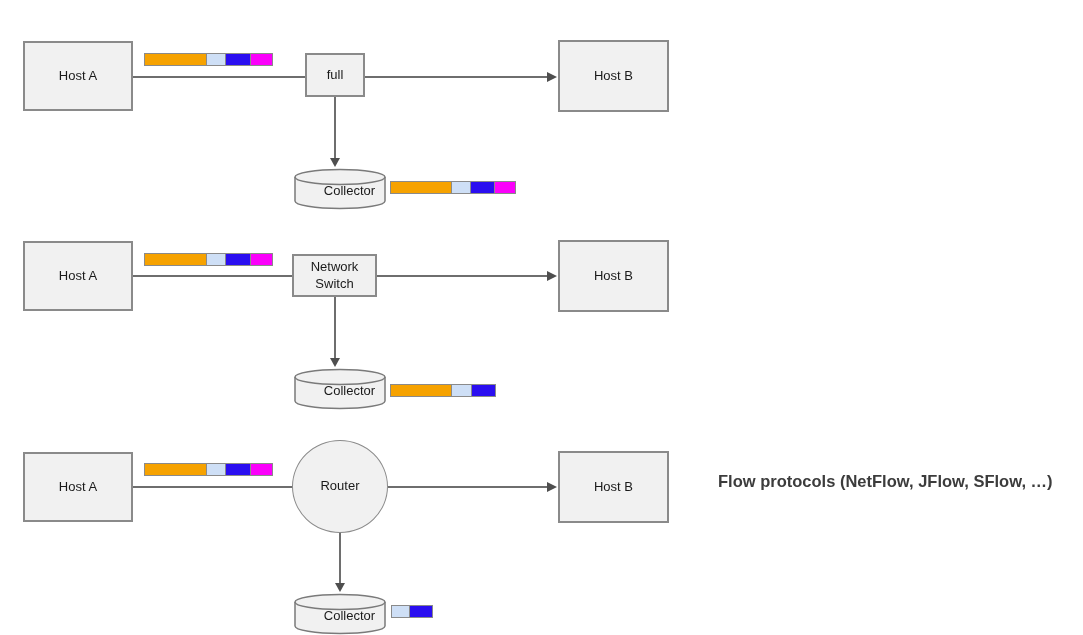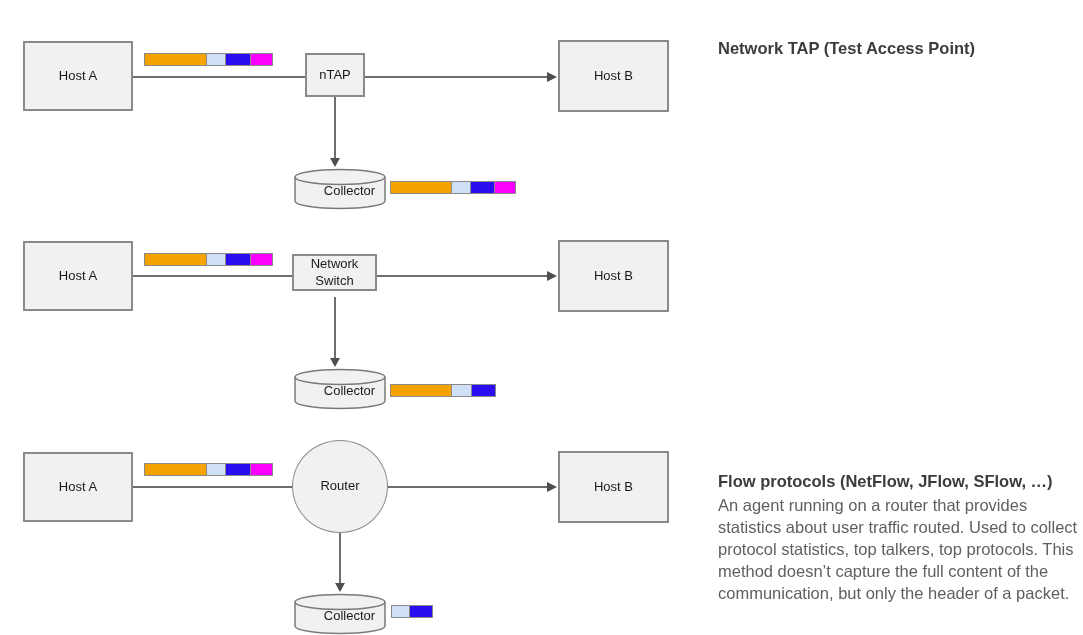--- a/index.html
+++ b/index.html
@@ -64,21 +64,21 @@
     <div class="hline" style="left:133px;top:76px;width:172px;"></div>
 
     <div class="bar" style="left:144px;top:53px;">
         <span class="seg" style="width: 63px; background: rgb(246, 162, 0);"></span>
         <span class="seg" style="width: 20px; background: rgb(206, 223, 246);"></span>
         <span class="seg" style="width: 26px; background: rgb(42, 14, 240);"></span>
         <span class="seg" style="width: 23px; background: rgb(251, 0, 251);"></span>
       </div>
 
     <div class="node" style="left:305px;top:53px;width:60px;height:44px;">
-      <span>nTAP</span>
+      <span>full</span>
     </div>
 
     <div class="hline" style="left:365px;top:76px;width:182px;"></div>
     <div class="arrow-right" style="left:547px;top:72px;"></div>
 
     <div class="node" style="left:558px;top:40px;width:111px;height:72px;">
       <span>Host B</span>
     </div>
 
     <div class="vline" style="left:334px;top:97px;height:61px;"></div>
@@ -107,21 +107,21 @@
 
     <div class="hline" style="left:133px;top:275px;width:159px;"></div>
 
     <div class="bar" style="left:144px;top:253px;">
         <span class="seg" style="width: 63px; background: rgb(246, 162, 0);"></span>
         <span class="seg" style="width: 20px; background: rgb(206, 223, 246);"></span>
         <span class="seg" style="width: 26px; background: rgb(42, 14, 240);"></span>
         <span class="seg" style="width: 23px; background: rgb(251, 0, 251);"></span>
       </div>
 
-    <div class="node" style="left:292px;top:254px;width:85px;height:37px;padding:0 6px;">
+    <div class="node" style="left:292px;top:254px;width:85px;height:43px;padding:0 6px;">
       <span>Network Switch</span>
     </div>
 
     <div class="hline" style="left:377px;top:275px;width:170px;"></div>
     <div class="arrow-right" style="left:547px;top:271px;"></div>
 
     <div class="node" style="left:558px;top:240px;width:111px;height:72px;">
       <span>Host B</span>
     </div>
 
@@ -179,24 +179,22 @@
       <div class="cyl-label">Collector</div>
     </div>
 
     <div class="bar" style="left:391px;top:605px;">
         <span class="seg" style="width: 19px; background: rgb(206, 223, 246);"></span>
         <span class="seg" style="width: 24px; background: rgb(42, 14, 240);"></span>
       </div>
   </div>
 
   <div class="note" style="top:37px;">
-    <h3>Network TAP (Test Access Point)</h3>
   </div>
 
   <div class="note" style="top:244px;">
   </div>
 
   <div class="note" style="top:470px;">
     <h3>Flow protocols (NetFlow, JFlow, SFlow, …)</h3>
-    <p>An agent running on a router that provides statistics about user traffic routed. Used to collect protocol statistics, top talkers, top protocols. This method doesn’t capture the full content of the communication, but only the header of a packet.</p>
   </div>
 
 </div>
 
 </body></html>

